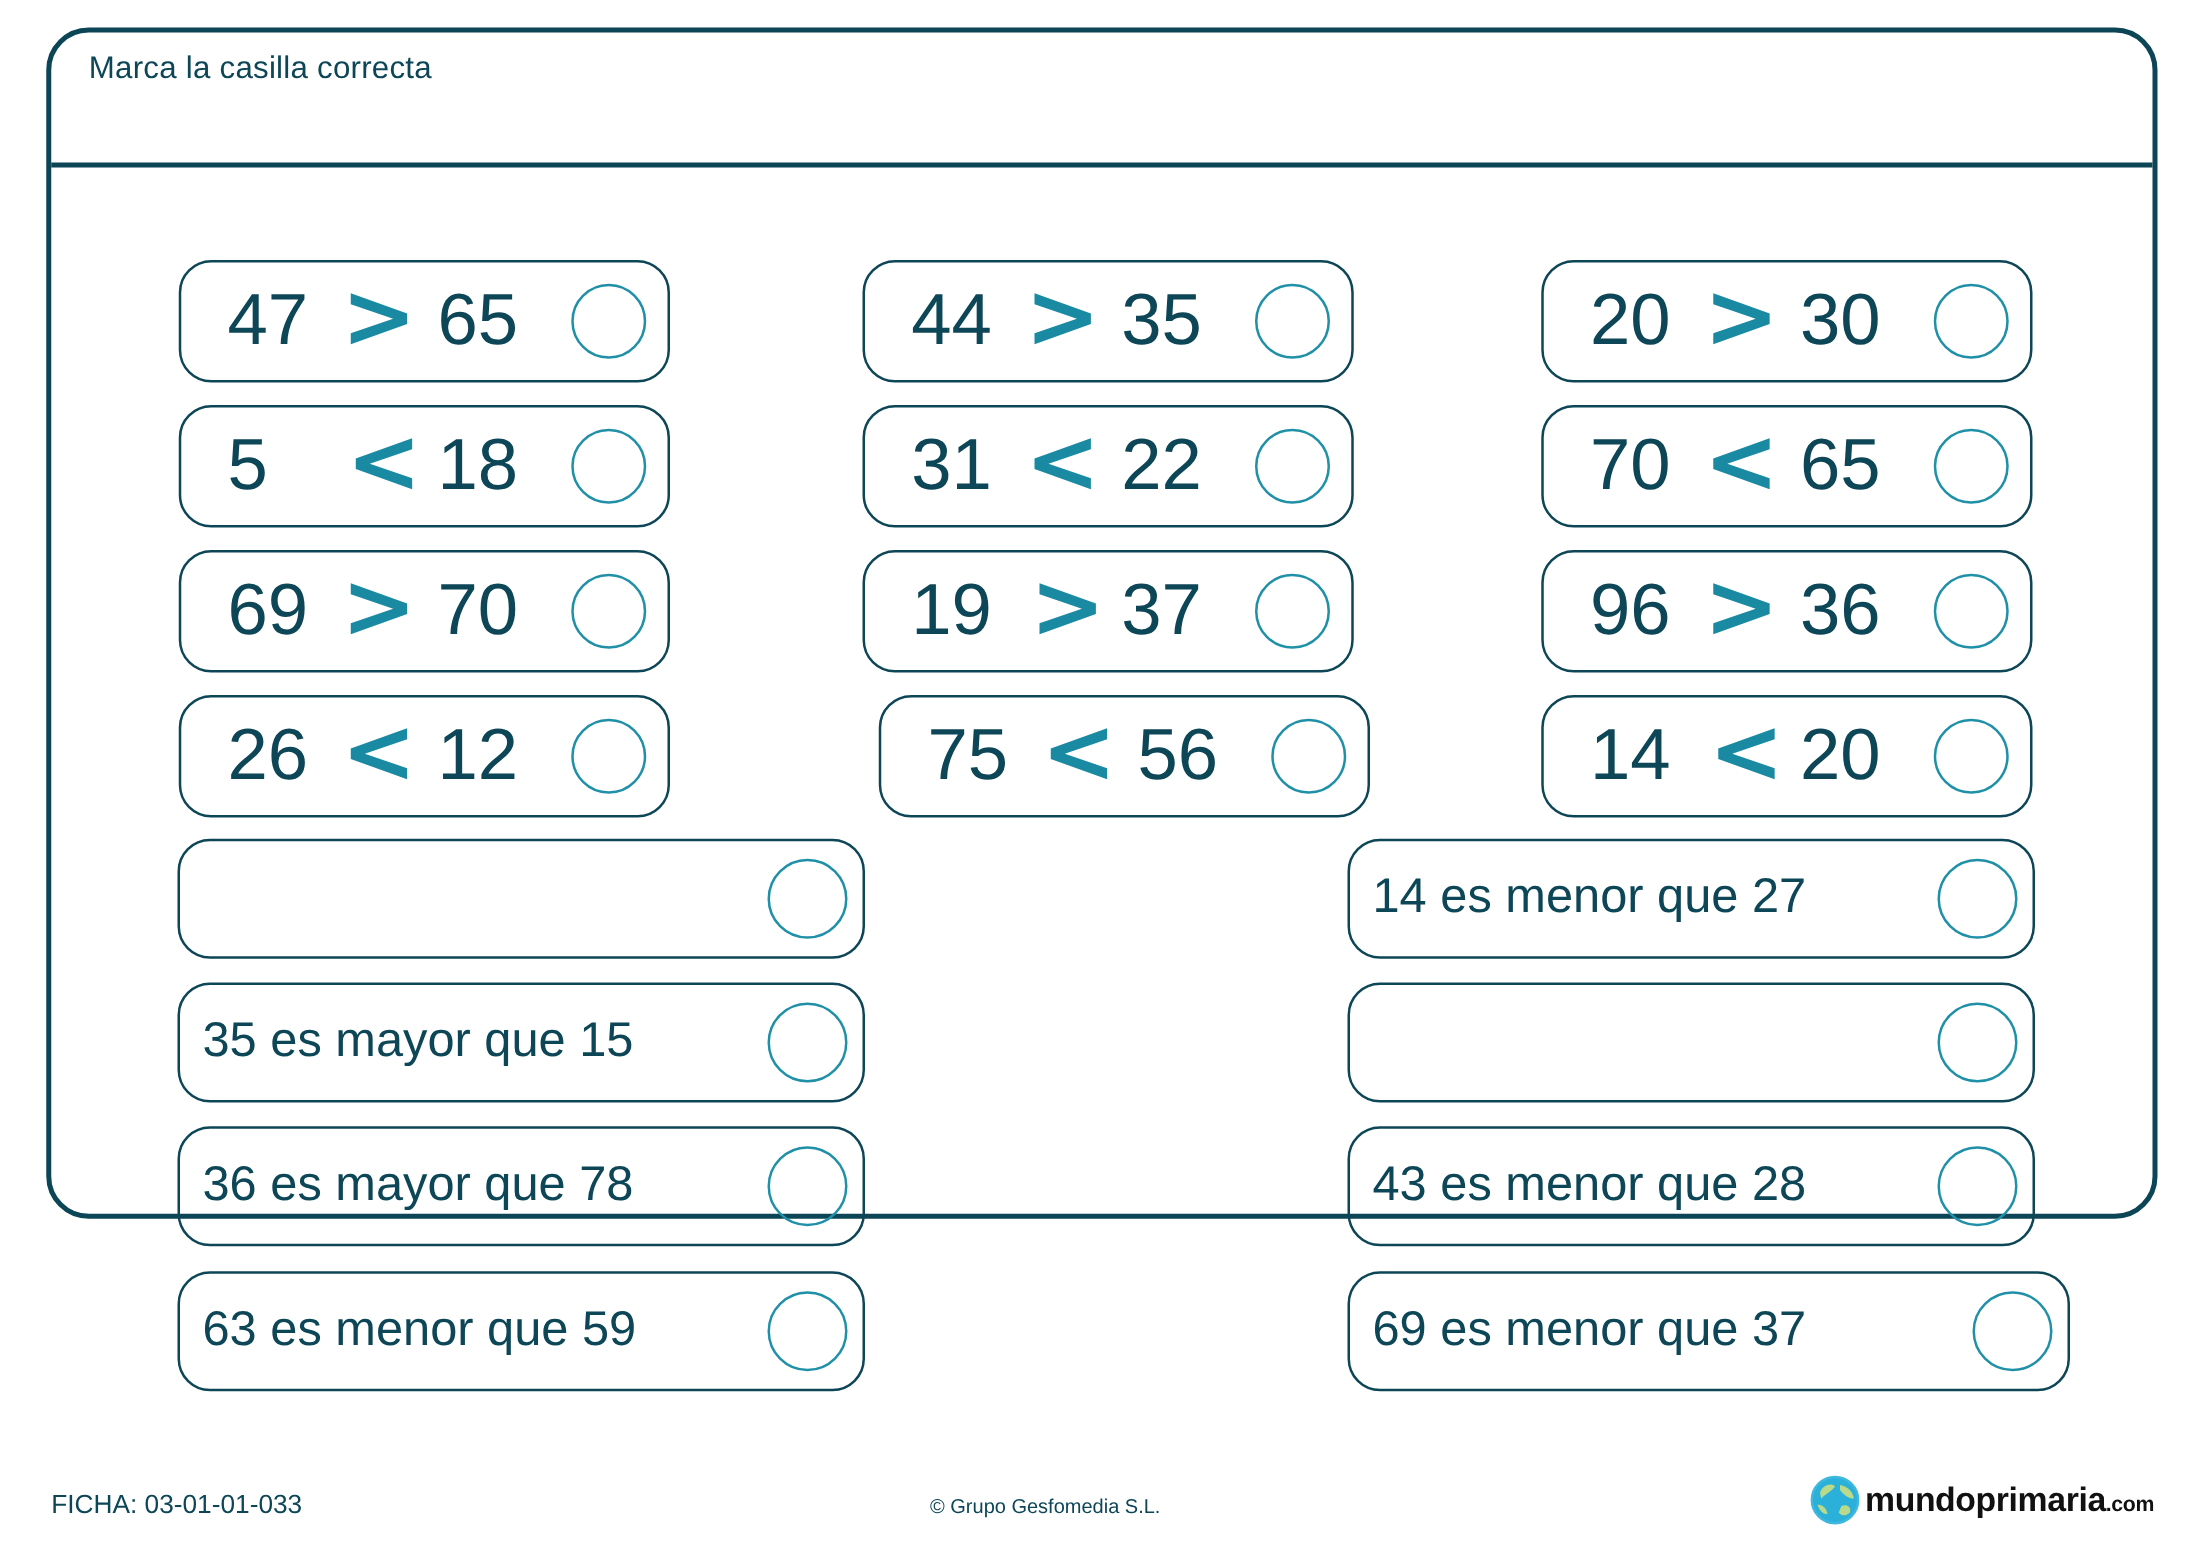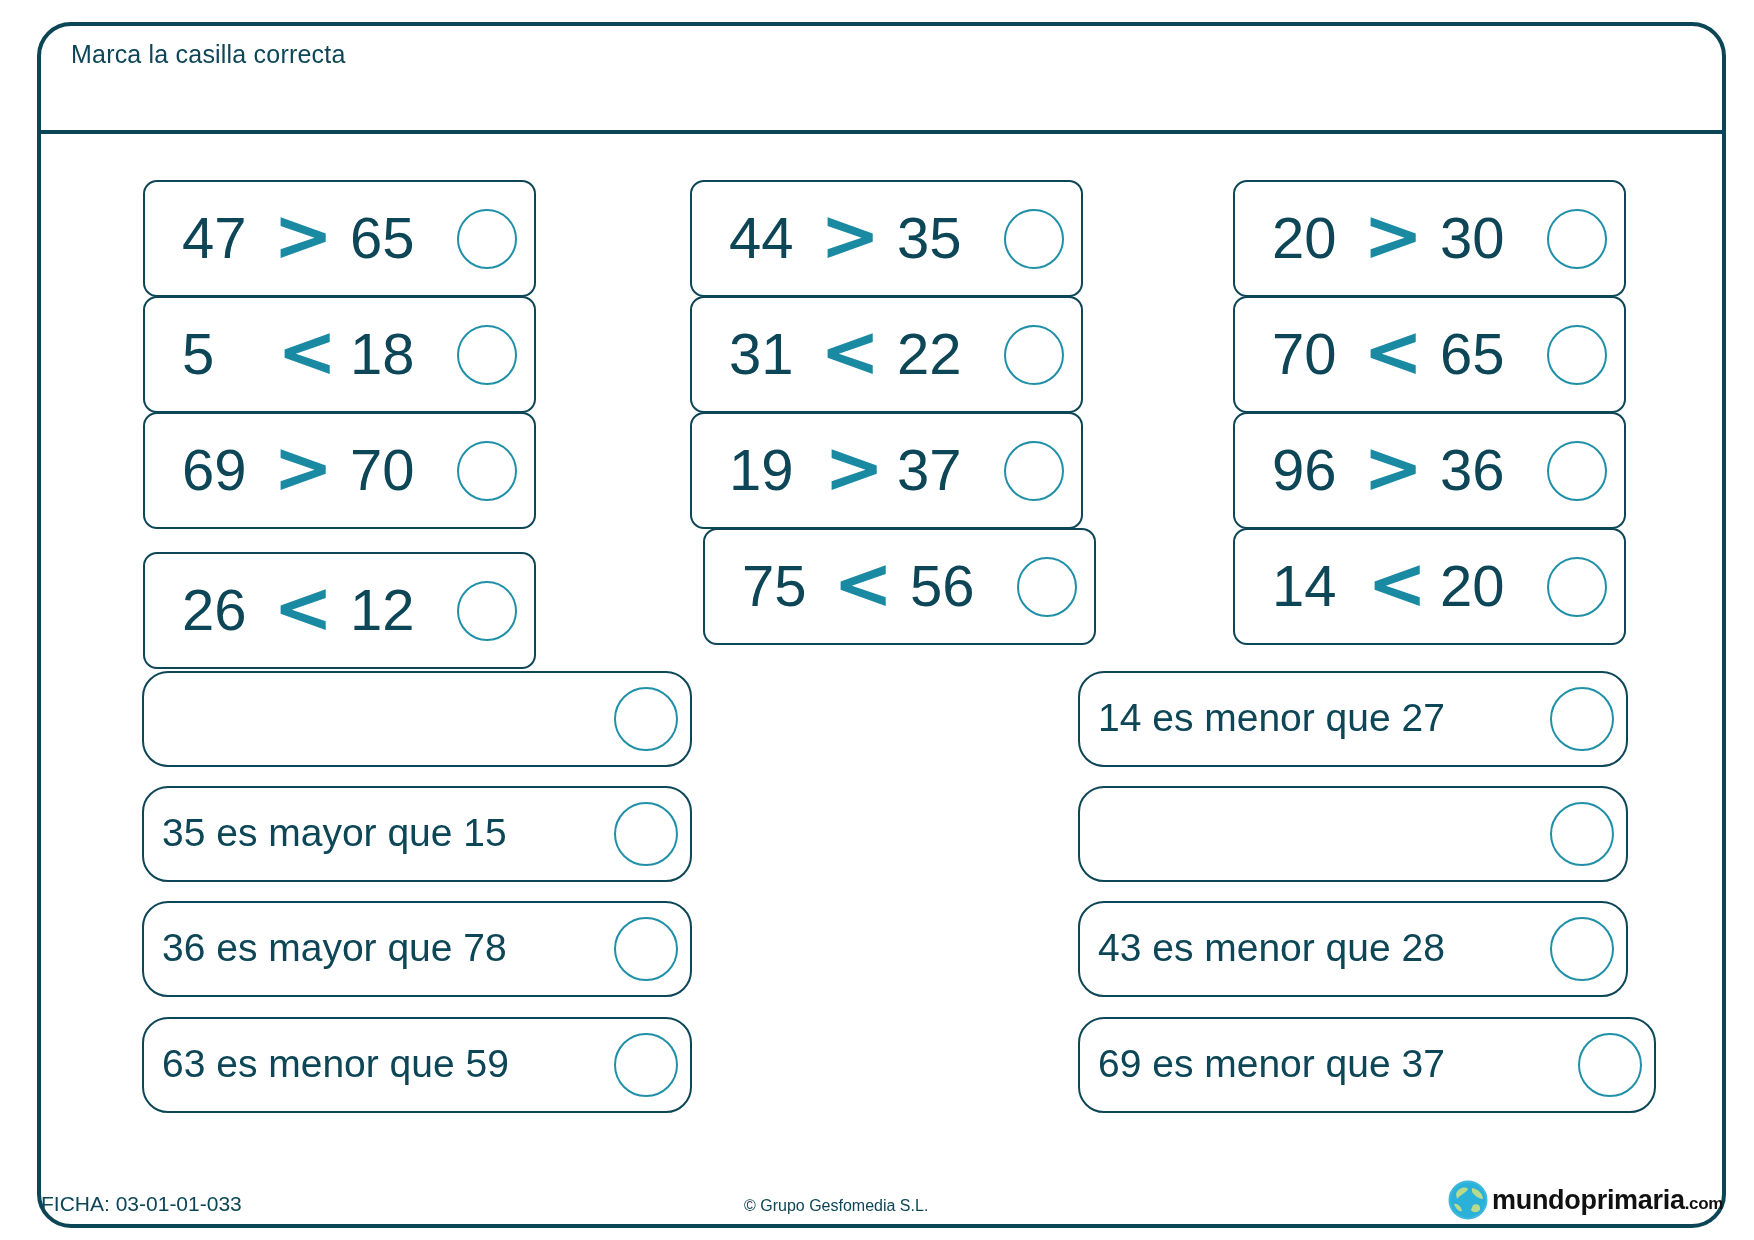--- a/index.html
+++ b/index.html
@@ -1,27 +1,27 @@
 <!DOCTYPE html>
 <html><head>
 <meta charset="utf-8">
 <style>
   html, body { margin: 0; padding: 0; background: #ffffff; }
   body { width: 1754px; height: 1240px; position: relative; overflow: hidden;
          font-family: "Liberation Sans", "DejaVu Sans", sans-serif; color: #0d4656; }
 
-  .frame { position: absolute; left: 37px; top: 22px; width: 1689px; height: 1206px;
+  .frame { position: absolute; left: 37px; top: 22px; width: 1689px; height: 953px;
            border: 4px solid #0b4556; border-radius: 34px; box-sizing: border-box; }
   .frame-divider { position: absolute; left: 0; right: 0; top: 104px; height: 0;
                    border-top: 4px solid #0b4556; }
   .instruction { position: absolute; left: 30px; top: 14px; font-size: 25px; color: #0d4656;
                  letter-spacing: 0.2px; }
 
-  .cmp-box { position: absolute; width: 393px; height: 117px; box-sizing: border-box;
-             border: 2.5px solid #0d4656; border-radius: 14px; }
+  .cmp-box { position: absolute; width: 393px; height: 98px; box-sizing: border-box;
+             border: 2.5px solid #0d4656; border-radius: 26px; margin-top: 28px; }
   .cmp-box .num { position: absolute; top: 50%; transform: translateY(-52%);
                   font-size: 58px; color: #0d4656; line-height: 1; }
   .cmp-box .num.left { left: 37px; }
   .cmp-box .num.right { left: 205px; }
   .cmp-box .op { position: absolute; top: 50%; transform: translateY(-56%);
                  left: 128px; font-size: 72px; font-weight: bold; color: #1a8aa3; line-height: 1;
                  font-family: "DejaVu Sans", sans-serif; }
   .circle { position: absolute; width: 60px; height: 60px; border: 2.5px solid #2090a8;
             border-radius: 50%; box-sizing: border-box; top: 50%; transform: translateY(-50%); }
   .cmp-box .circle { right: 17px; }
@@ -58,21 +58,21 @@
   <span class="op" style="left:132px;">&lt;</span>
   <span class="num right">18</span>
   <span class="circle"></span>
 </div>
 <div class="cmp-box" style="left:143px; top:412px;">
   <span class="num left">69</span>
   <span class="op">&gt;</span>
   <span class="num right">70</span>
   <span class="circle"></span>
 </div>
-<div class="cmp-box" style="left:143px; top:552px;padding-left:44px;">
+<div class="cmp-box" style="left:143px; top:528px;padding-left:44px;">
   <span class="num left">26</span>
   <span class="op">&lt;</span>
   <span class="num right">12</span>
   <span class="circle"></span>
 </div>
 
 <div class="cmp-box" style="left:690px; top:180px;">
   <span class="num left">44</span>
   <span class="op">&gt;</span>
   <span class="num right">35</span>

